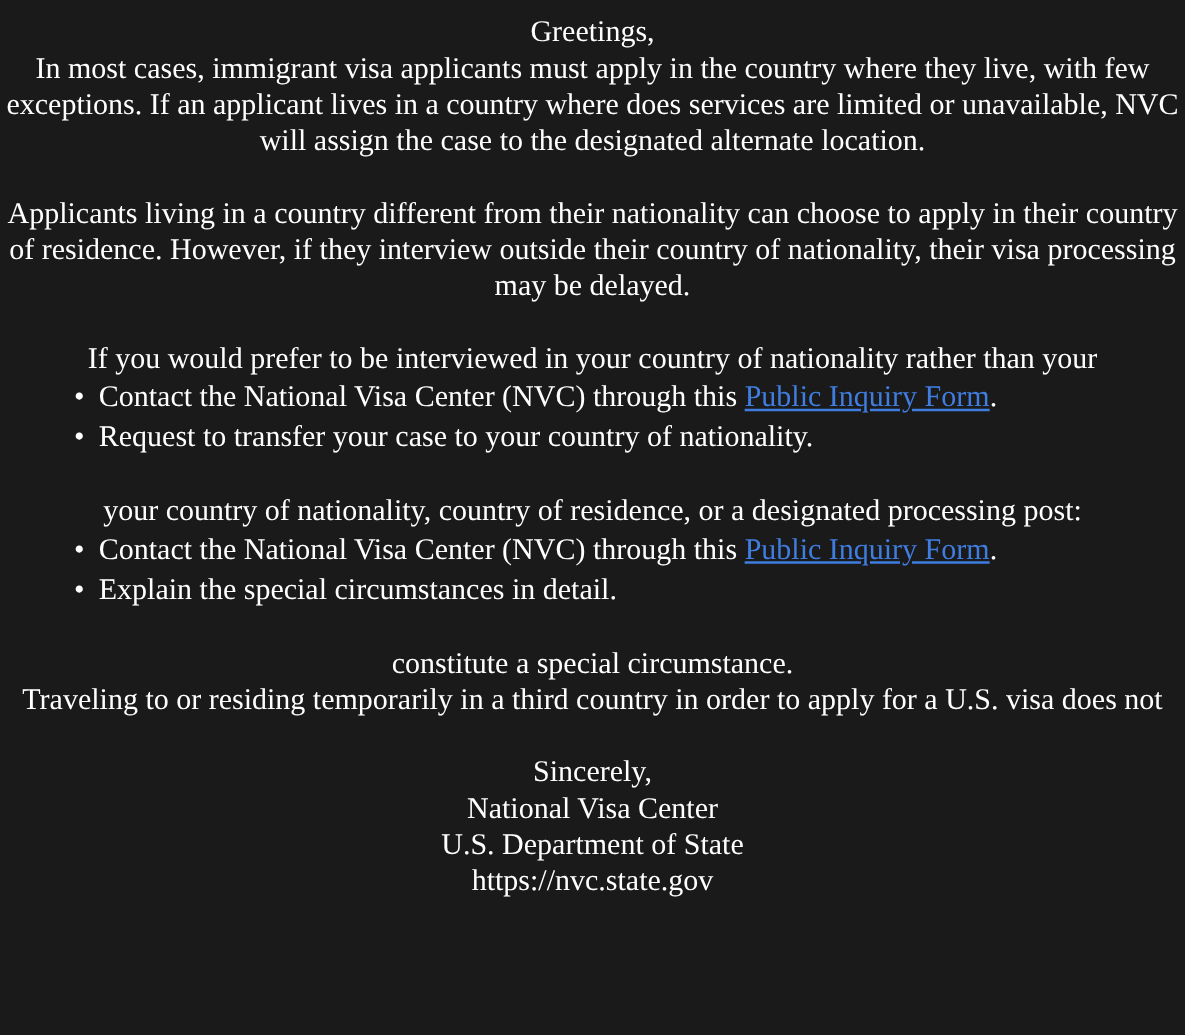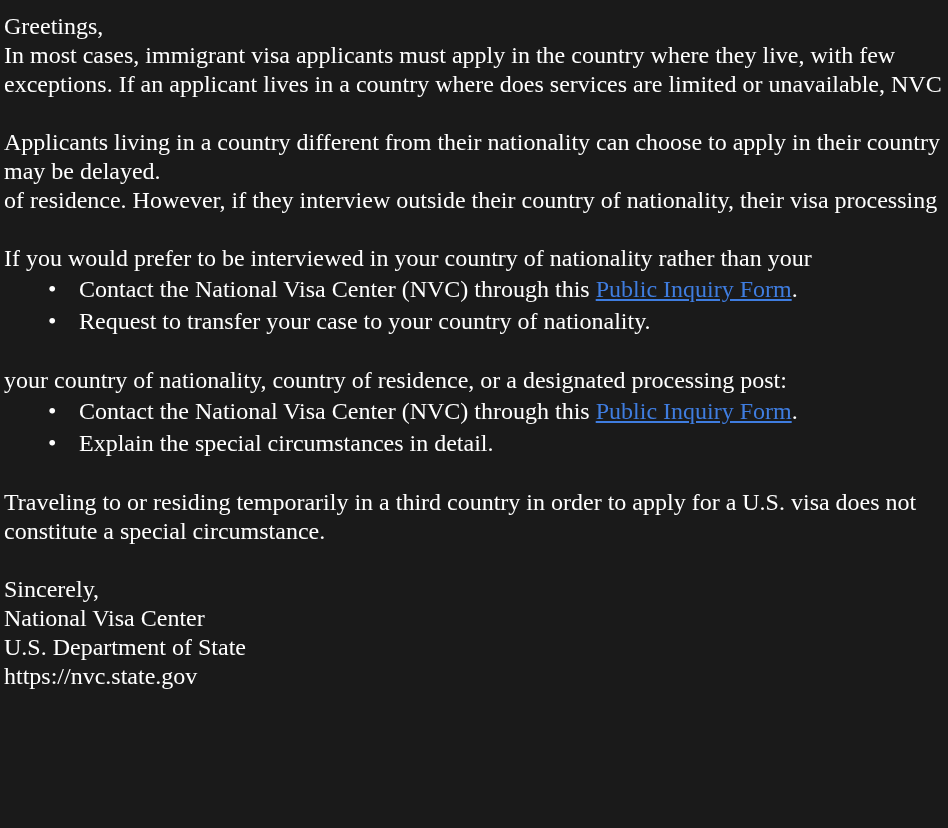--- a/index.html
+++ b/index.html
@@ -1,20 +1,20 @@
 <!DOCTYPE html>
 <html style="--bg: #1a1a1a; --fg: #ffffff; --link: #3f7de0;"><head>
 <meta charset="utf-8">
 <style>
   :root {
     --bg: #1a1a1a;
     --fg: #ffffff;
     --link: #3f7de0;
   }
-  * { box-sizing: border-box; }
+  * { box-sizing: border-box; text-align: center; }
   html, body { margin: 0; padding: 0; }
   body {
     width: 948px;
     height: 828px;
     background: var(--bg);
     color: var(--fg);
     font-family: "Liberation Serif", "DejaVu Serif", serif;
     font-size: 24px;
     line-height: 29px;
     overflow: hidden;
@@ -47,28 +47,29 @@
 </head>
 <body>
 
 <div class="email-body">
 
   <div class="line">Greetings,</div>
 
   <div>
     <div class="line">In most cases, immigrant visa applicants must apply in the country where they live, with few</div>
     <div class="line">exceptions. If an applicant lives in a country where does services are limited or unavailable, NVC</div>
+    <div class="line">will assign the case to the designated alternate location.</div>
   </div>
 
   <div class="gap"></div>
 
   <div>
     <div class="line">Applicants living in a country different from their nationality can choose to apply in their country</div>
+    <div class="line">of residence. However, if they interview outside their country of nationality, their visa processing</div>
     <div class="line">may be delayed.</div>
-    <div class="line">of residence. However, if they interview outside their country of nationality, their visa processing</div>
   </div>
 
   <div class="gap"></div>
 
   <div class="bold">
     <div class="line">If you would prefer to be interviewed in your country of nationality rather than your</div>
   </div>
 
   <div>
     <div class="bullet-item">
@@ -94,22 +95,22 @@
     </div>
     <div class="bullet-item">
       <span class="bullet-marker">•</span>
       <span>Explain the special circumstances in detail.</span>
     </div>
   </div>
 
   <div class="gap"></div>
 
   <div>
+    <div class="line">constitute a special circumstance.</div>
     <div class="line">Traveling to or residing temporarily in a third country in order to apply for a U.S. visa does not</div>
-    <div class="line">constitute a special circumstance.</div>
   </div>
 
   <div class="gap"></div>
 
   <div>
     <div class="line">Sincerely,</div>
     <div class="line">National Visa Center</div>
     <div class="line">U.S. Department of State</div>
     <div class="line">https://nvc.state.gov</div>
   </div>

